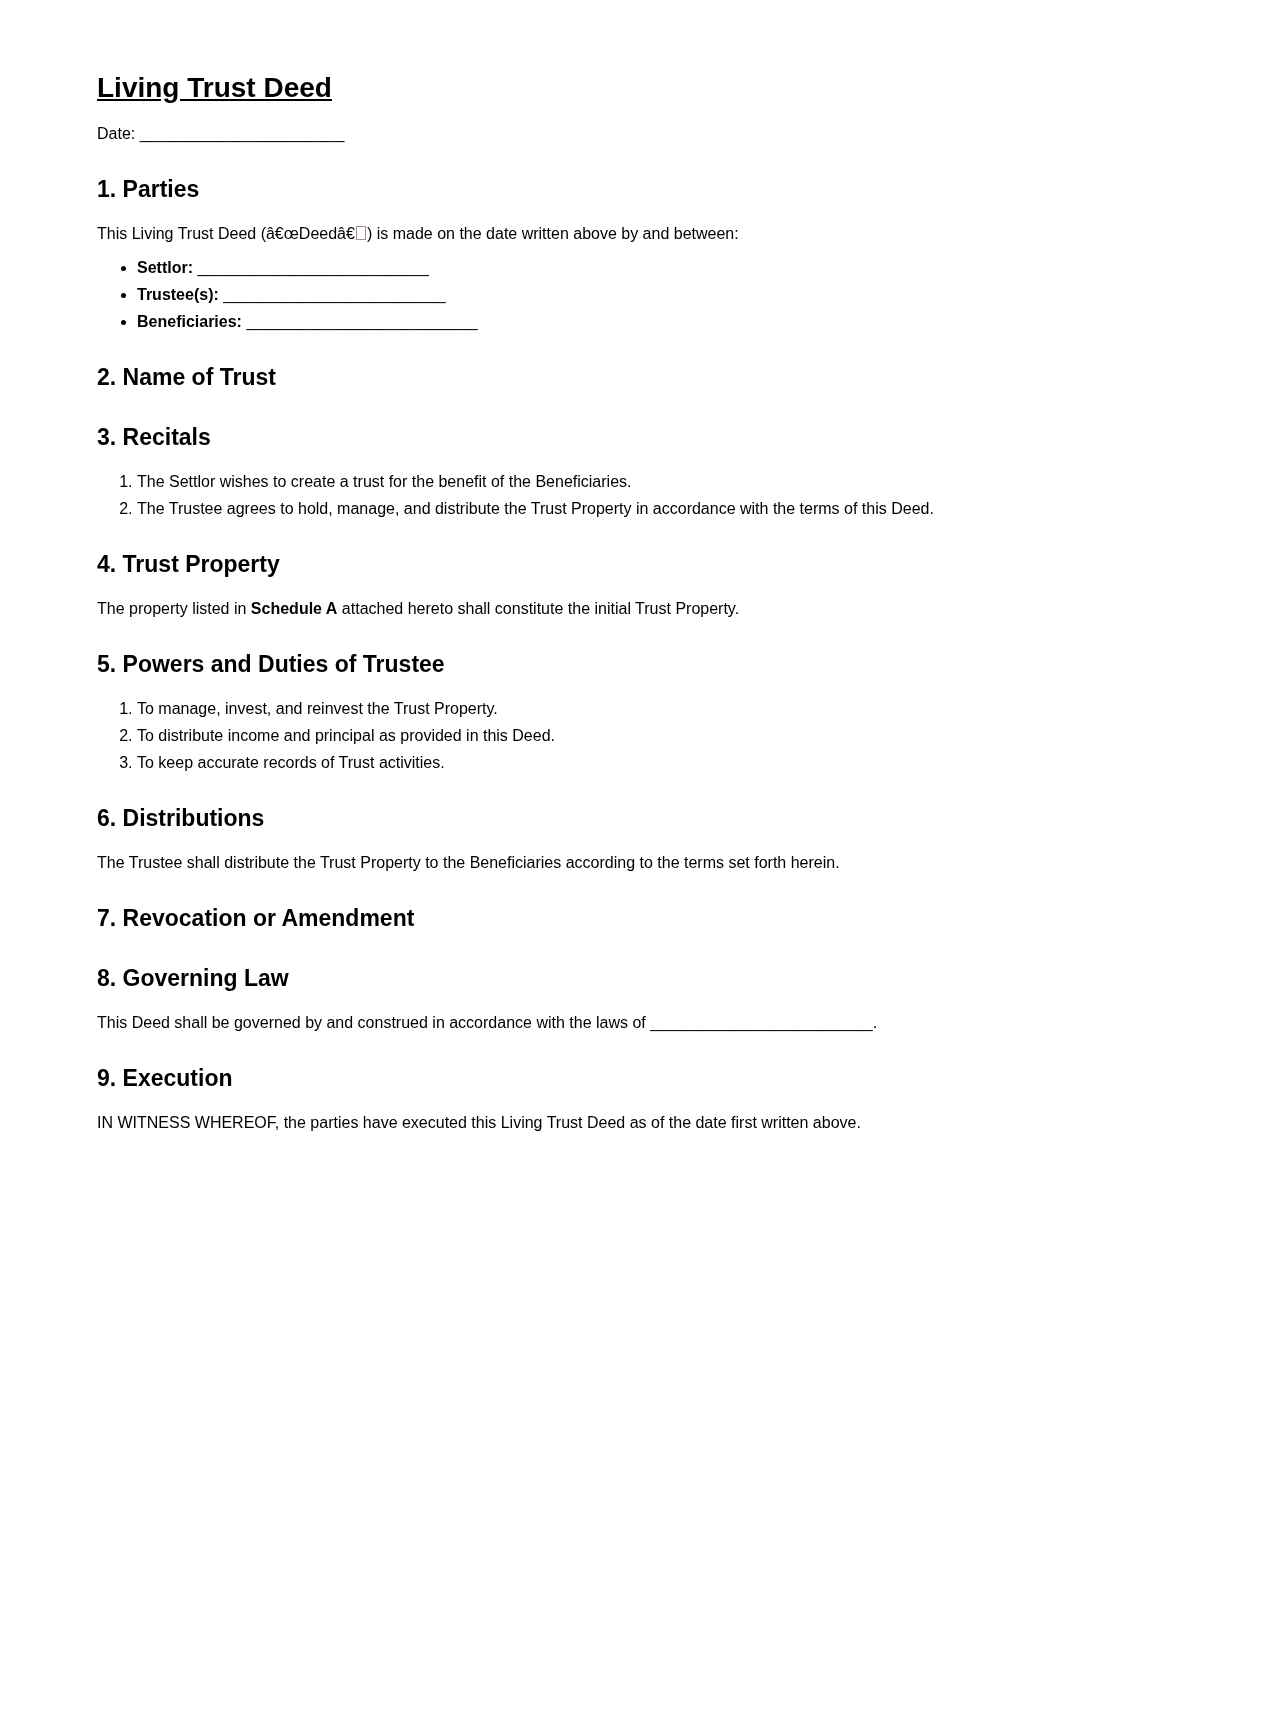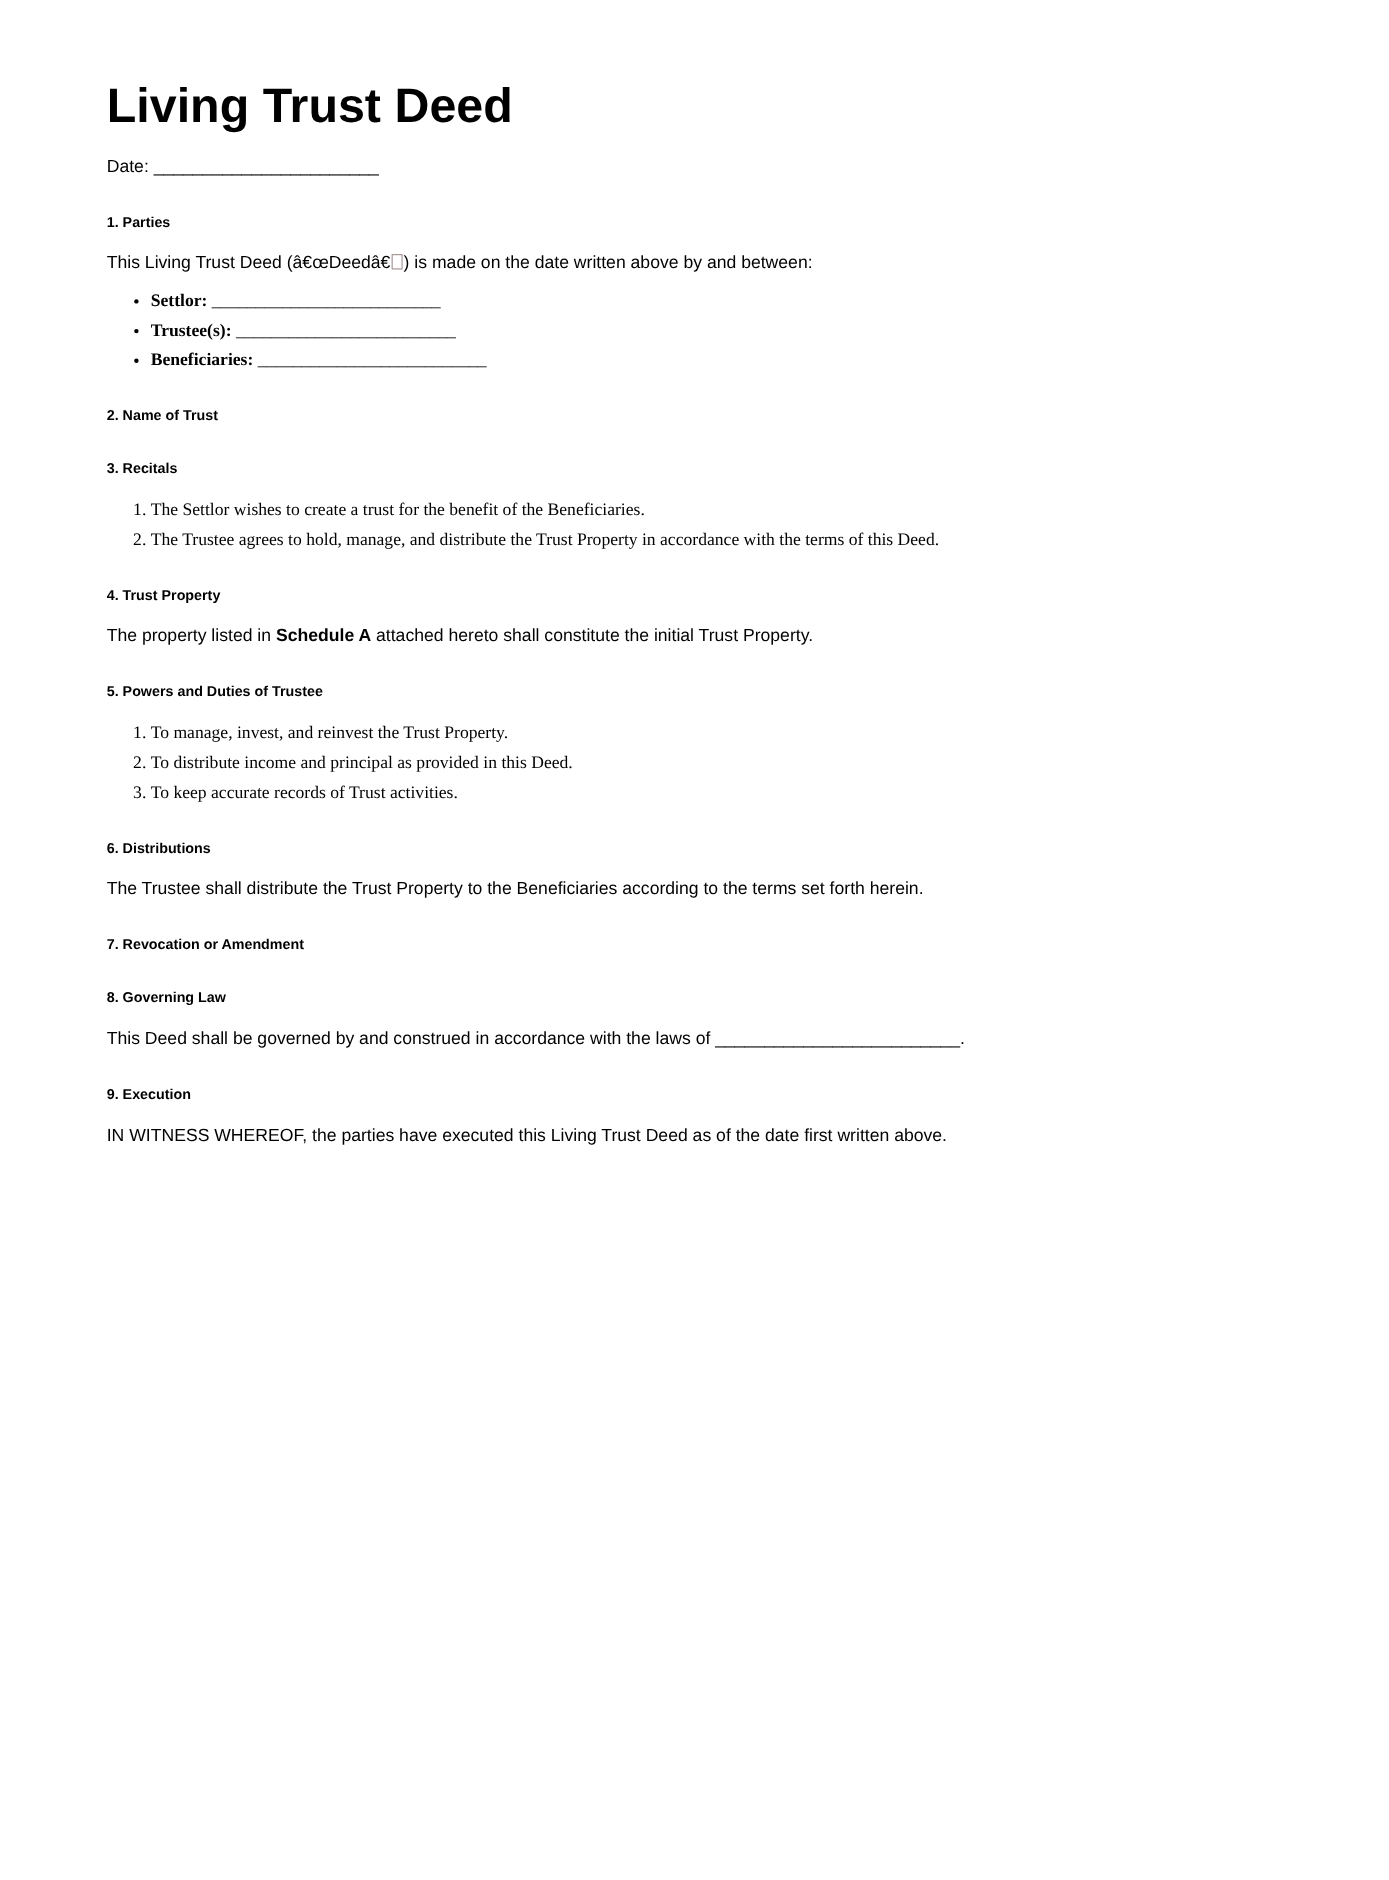--- a/index.html
+++ b/index.html
@@ -13,36 +13,36 @@
     box-sizing: border-box;
     color: #000000;
     font-family: "Liberation Sans", sans-serif;
     font-size: 16px;
     line-height: normal;
   }
   .page {
     padding: 72px 97px 40px 97px;
   }
   h1.doc-title {
-    font-size: 44px;
+    font-size: 28px;
     font-weight: bold;
     margin: 0 0 21px 0;
+    text-decoration: underline;
   }
   .sec-h {
-    font-size: 13px;
+    font-size: 23px;
     font-weight: bold;
     margin: 33px 0 22px 0;
   }
   p {
     margin: 4px 0;
   }
   ul, ol {
     margin: 16px 0;
     padding-left: 40px;
-    font-family: Liberation Serif, serif;
   }
   li {
     margin-bottom: 9px;
   }
   strong { font-weight: bold; }
   
   .tofu {
     display: inline-block;
     width: 8px;
     height: 12px;

